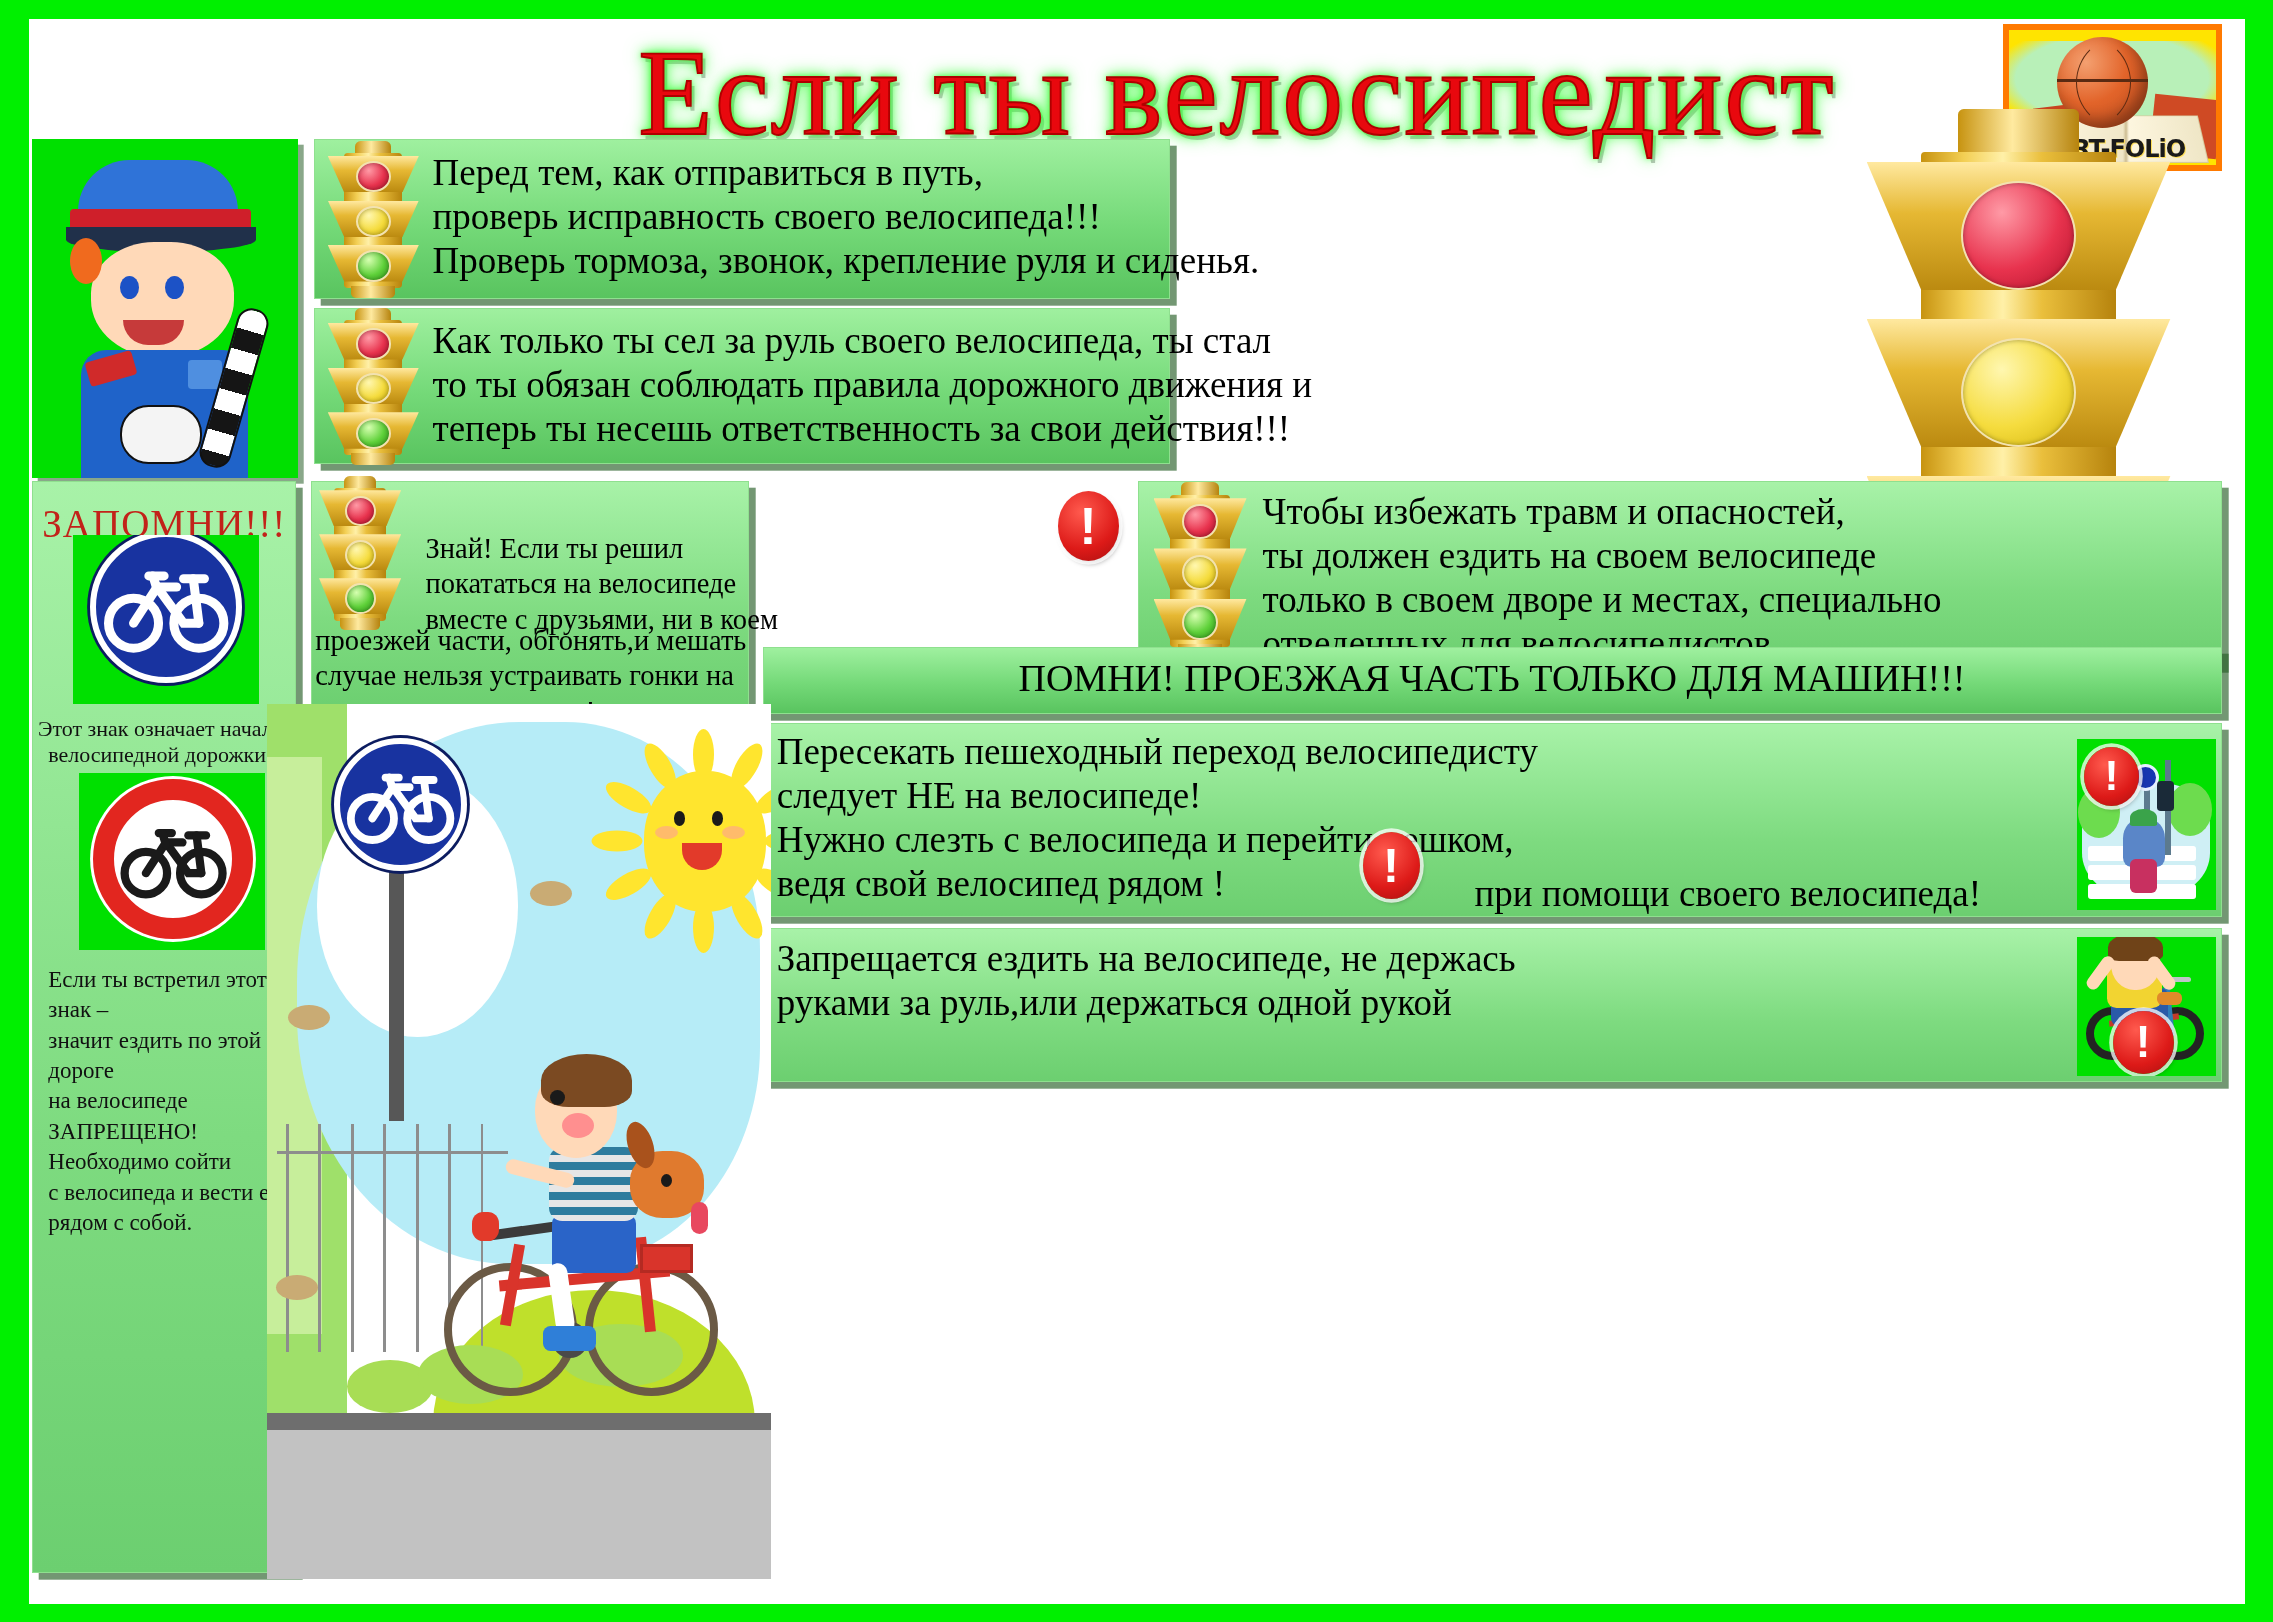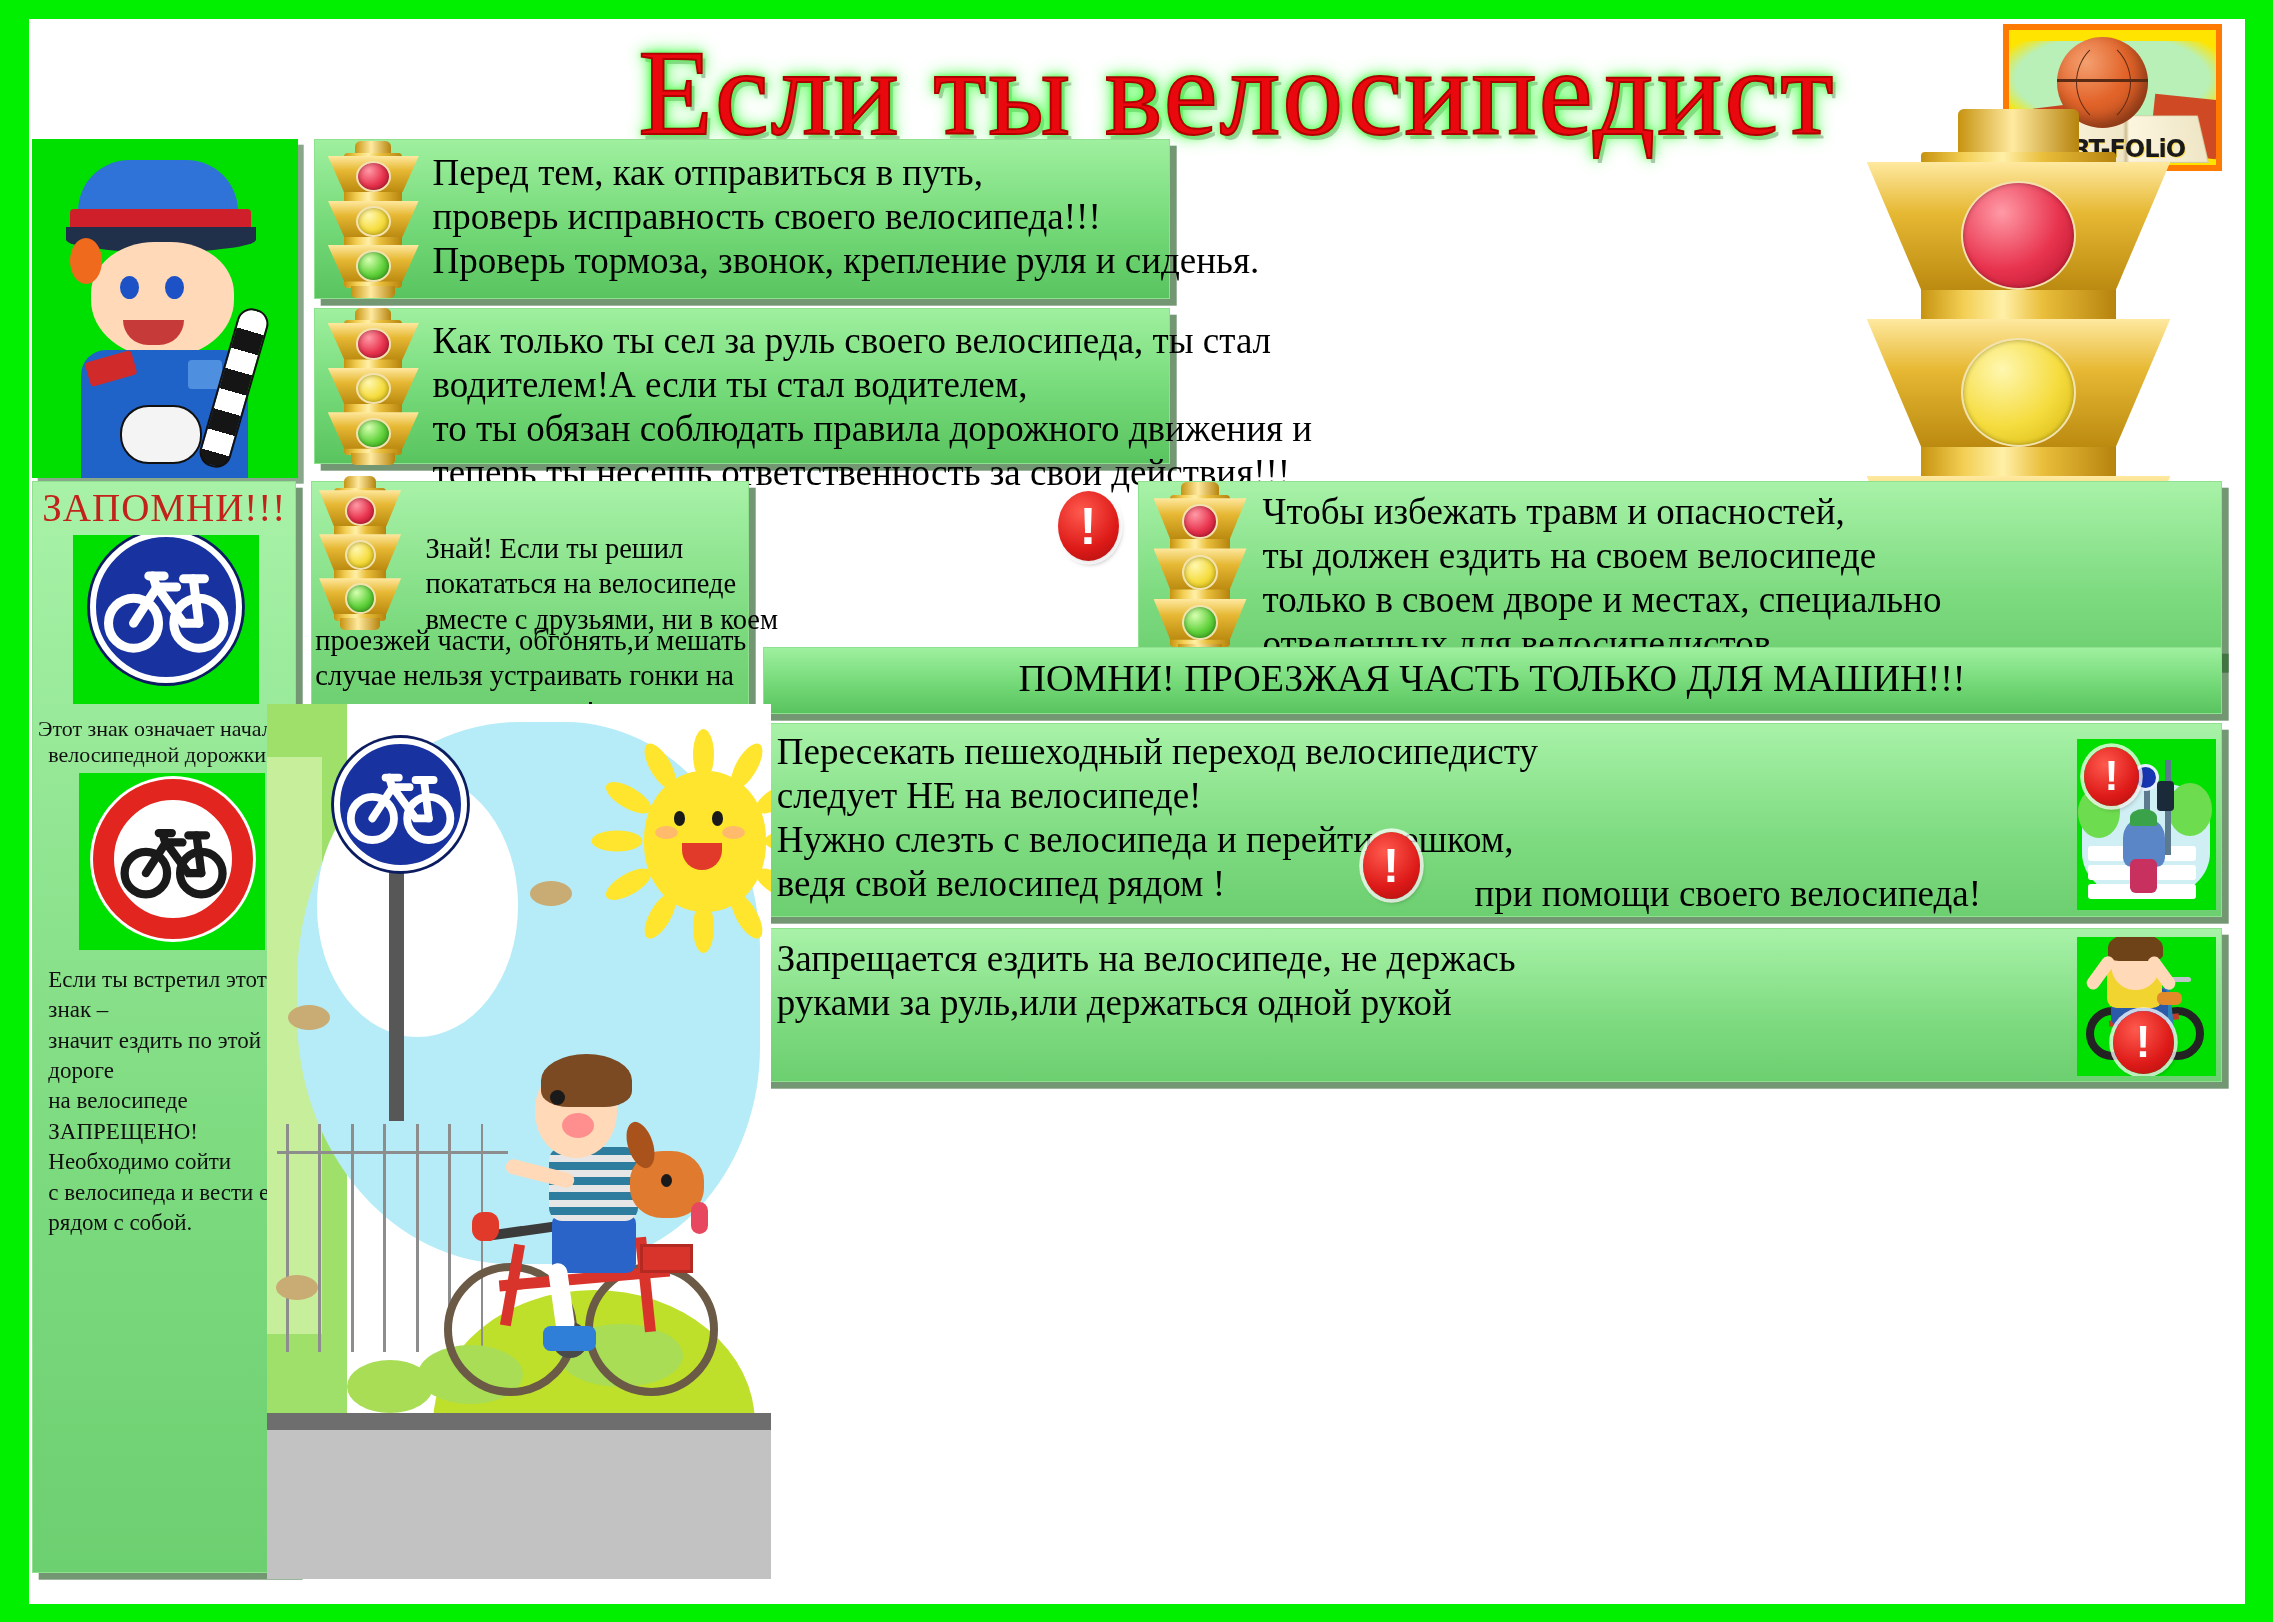--- a/index.html
+++ b/index.html
@@ -284,39 +284,38 @@
         <div class="body"></div>
         <div class="foot"></div>
       <div class="visor" style="top:2%"></div>
         <div class="lamp red" style="top:6%"></div>
       <div class="visor" style="top:35%"></div>
         <div class="lamp yellow" style="top:39%"></div>
       <div class="visor" style="top:68%"></div>
         <div class="lamp green" style="top:72%"></div>
     </div>
     <p>Как только ты сел за руль своего велосипеда,  ты стал</p>
-    <p>водителем!А если ты стал водителем,</p>
     <p>то ты обязан соблюдать правила дорожного движения и</p>
     <p>теперь ты  несешь ответственность за свои действия!!!</p>
   </div>
 
   <div class="tl" style="left:1838px; top:133px; width:304px; height:476px;">
     <div class="cap"></div>
       <div class="body"></div>
       <div class="foot"></div>
     <div class="visor" style="top:2%"></div>
       <div class="lamp red" style="top:6%"></div>
     <div class="visor" style="top:35%"></div>
       <div class="lamp yellow" style="top:39%"></div>
     <div class="visor" style="top:68%"></div>
       <div class="lamp green" style="top:72%"></div>
   </div>
 
   <div class="panel light" style="left:3.8px; top:462px; width:264px; height:1092px; padding:7.6px 5.7px;">
-    <div id="zapomni" style="top:3px; left:0;">ЗАПОМНИ!!!</div>
+    <div id="zapomni" style="top:19px; left:0;">ЗАПОМНИ!!!</div>
 
     <div class="tile" style="left:40px; top:53px; width:186px; height:169px; box-shadow:none;">
       <div class="sign-round sign-blue" style="left:17px; top:-3.8px; width:152px; height:152px;">
         <svg viewBox="0 0 100 100" width="139" height="139" style="position:absolute;left:0;top:0;">
           <g stroke="#ffffff" stroke-width="6.5" fill="none" stroke-linecap="round">
             <circle cx="27" cy="62" r="18"></circle>
               <circle cx="74" cy="62" r="18"></circle>
             <path d="M27 62 L44 36 L63 62 L74 62"></path>
             <path d="M44 36 L58 36"></path>
             <path d="M38 28 L49 28"></path>

